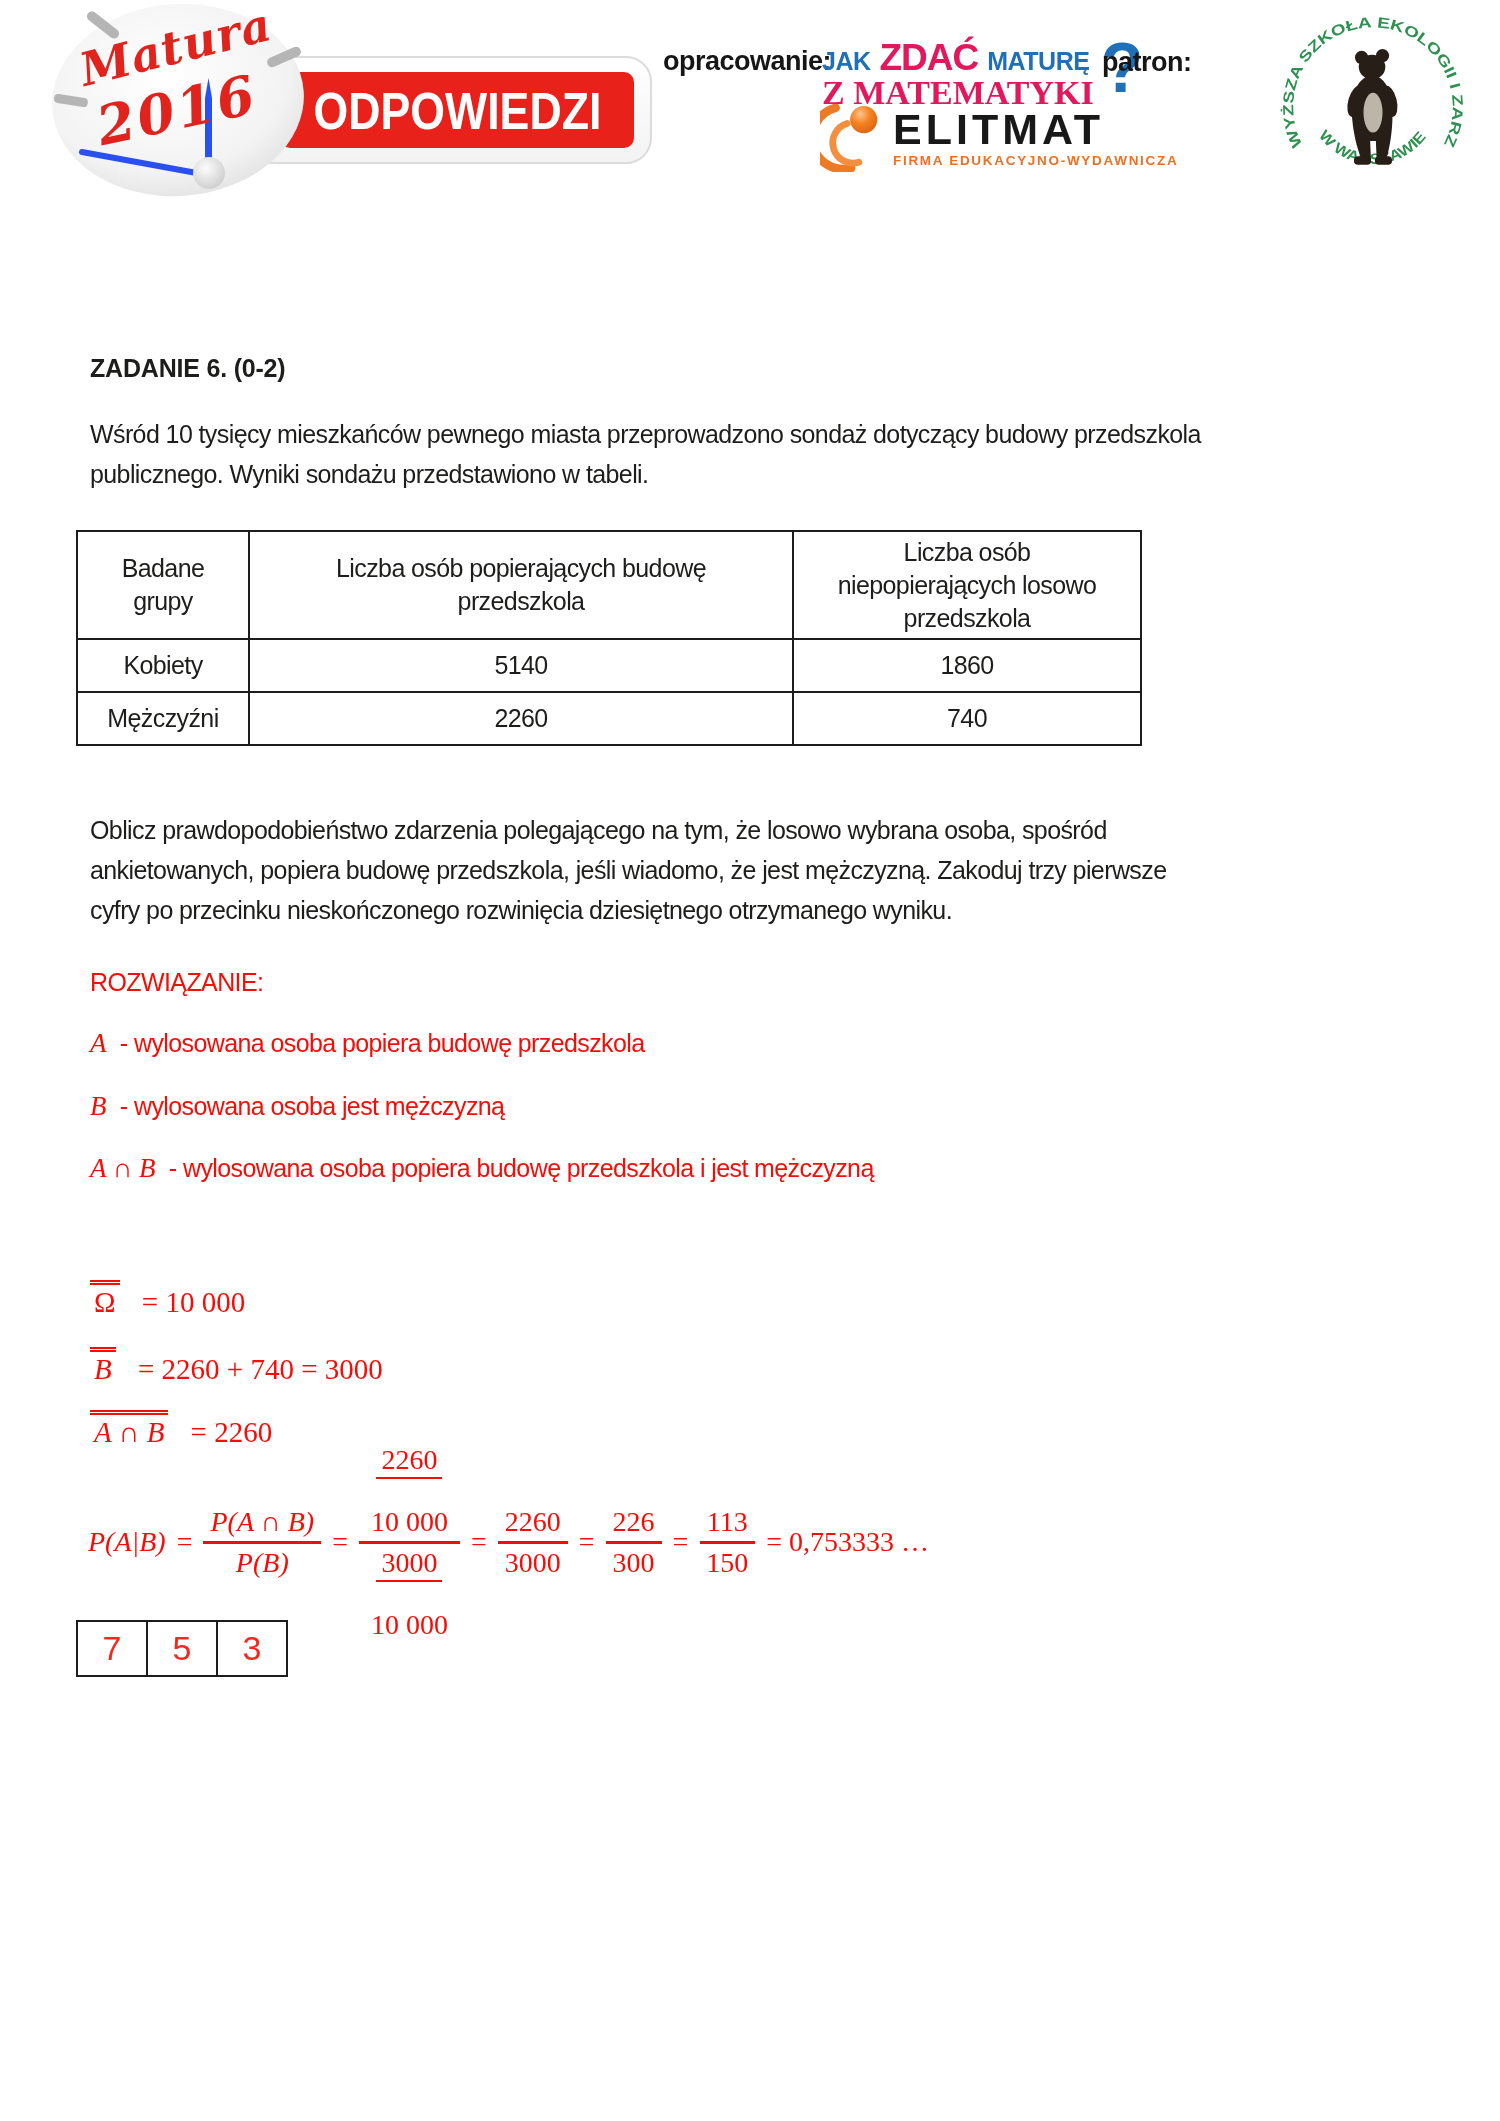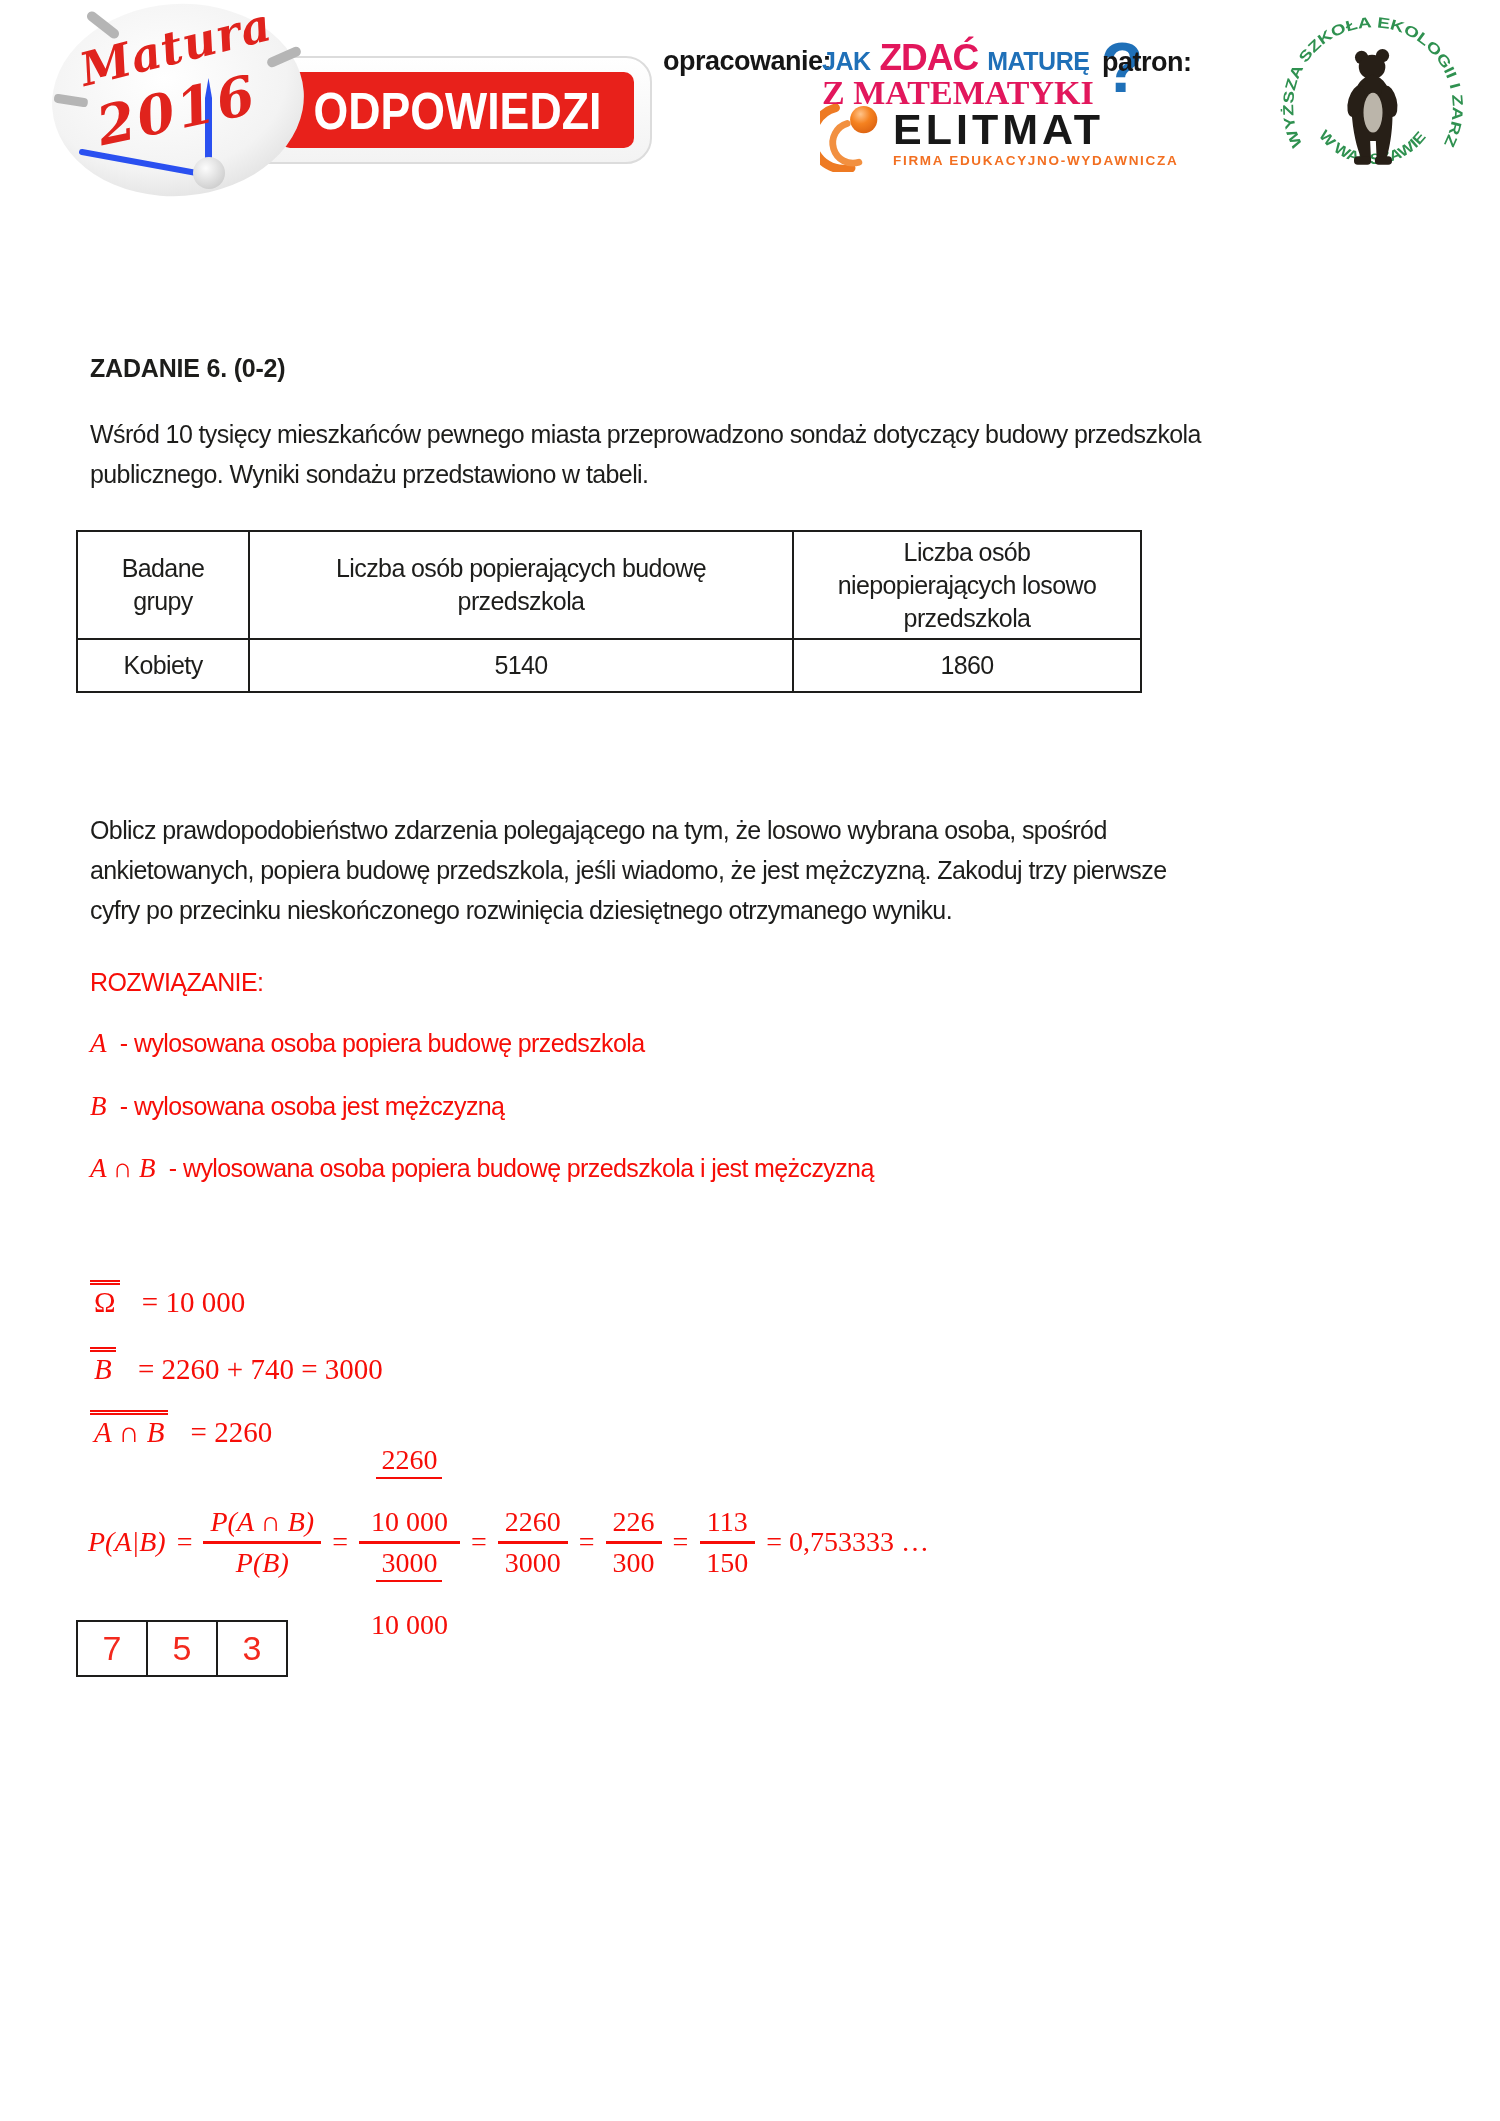--- a/index.html
+++ b/index.html
@@ -231,20 +231,25 @@
         <div>przedszkola</div>
       </th>
     </tr>
   </thead>
   <tbody>
     <tr>
       <td>Kobiety</td>
       <td>5140</td>
       <td>1860</td>
     </tr>
+    <tr>
+      <td>Mężczyźni</td>
+      <td>2260</td>
+      <td>740</td>
+    </tr>
   </tbody>
 </table>
 
 <div class="textline q-1">Oblicz prawdopodobieństwo zdarzenia polegającego na tym, że losowo wybrana osoba, spośród</div>
 <div class="textline q-2">ankietowanych, popiera budowę przedszkola, jeśli wiadomo, że jest mężczyzną. Zakoduj trzy pierwsze</div>
 <div class="textline q-3">cyfry po przecinku nieskończonego rozwinięcia dziesiętnego otrzymanego wyniku.</div>
 
 <div class="textline sol-label">ROZWIĄZANIE:</div>
 
 <div class="def def-1">

